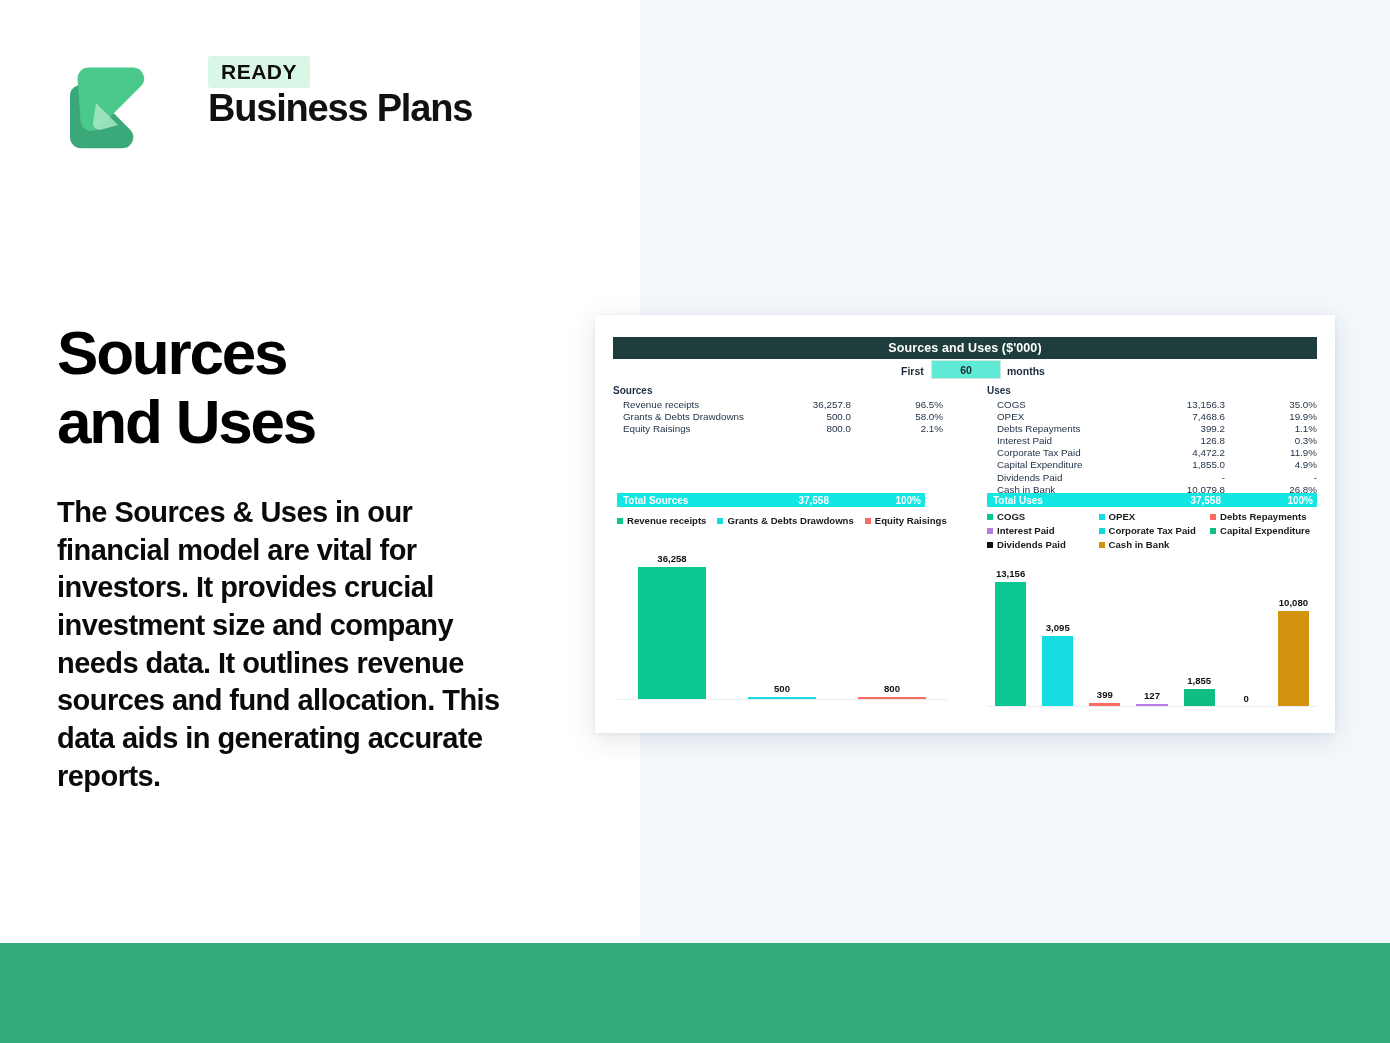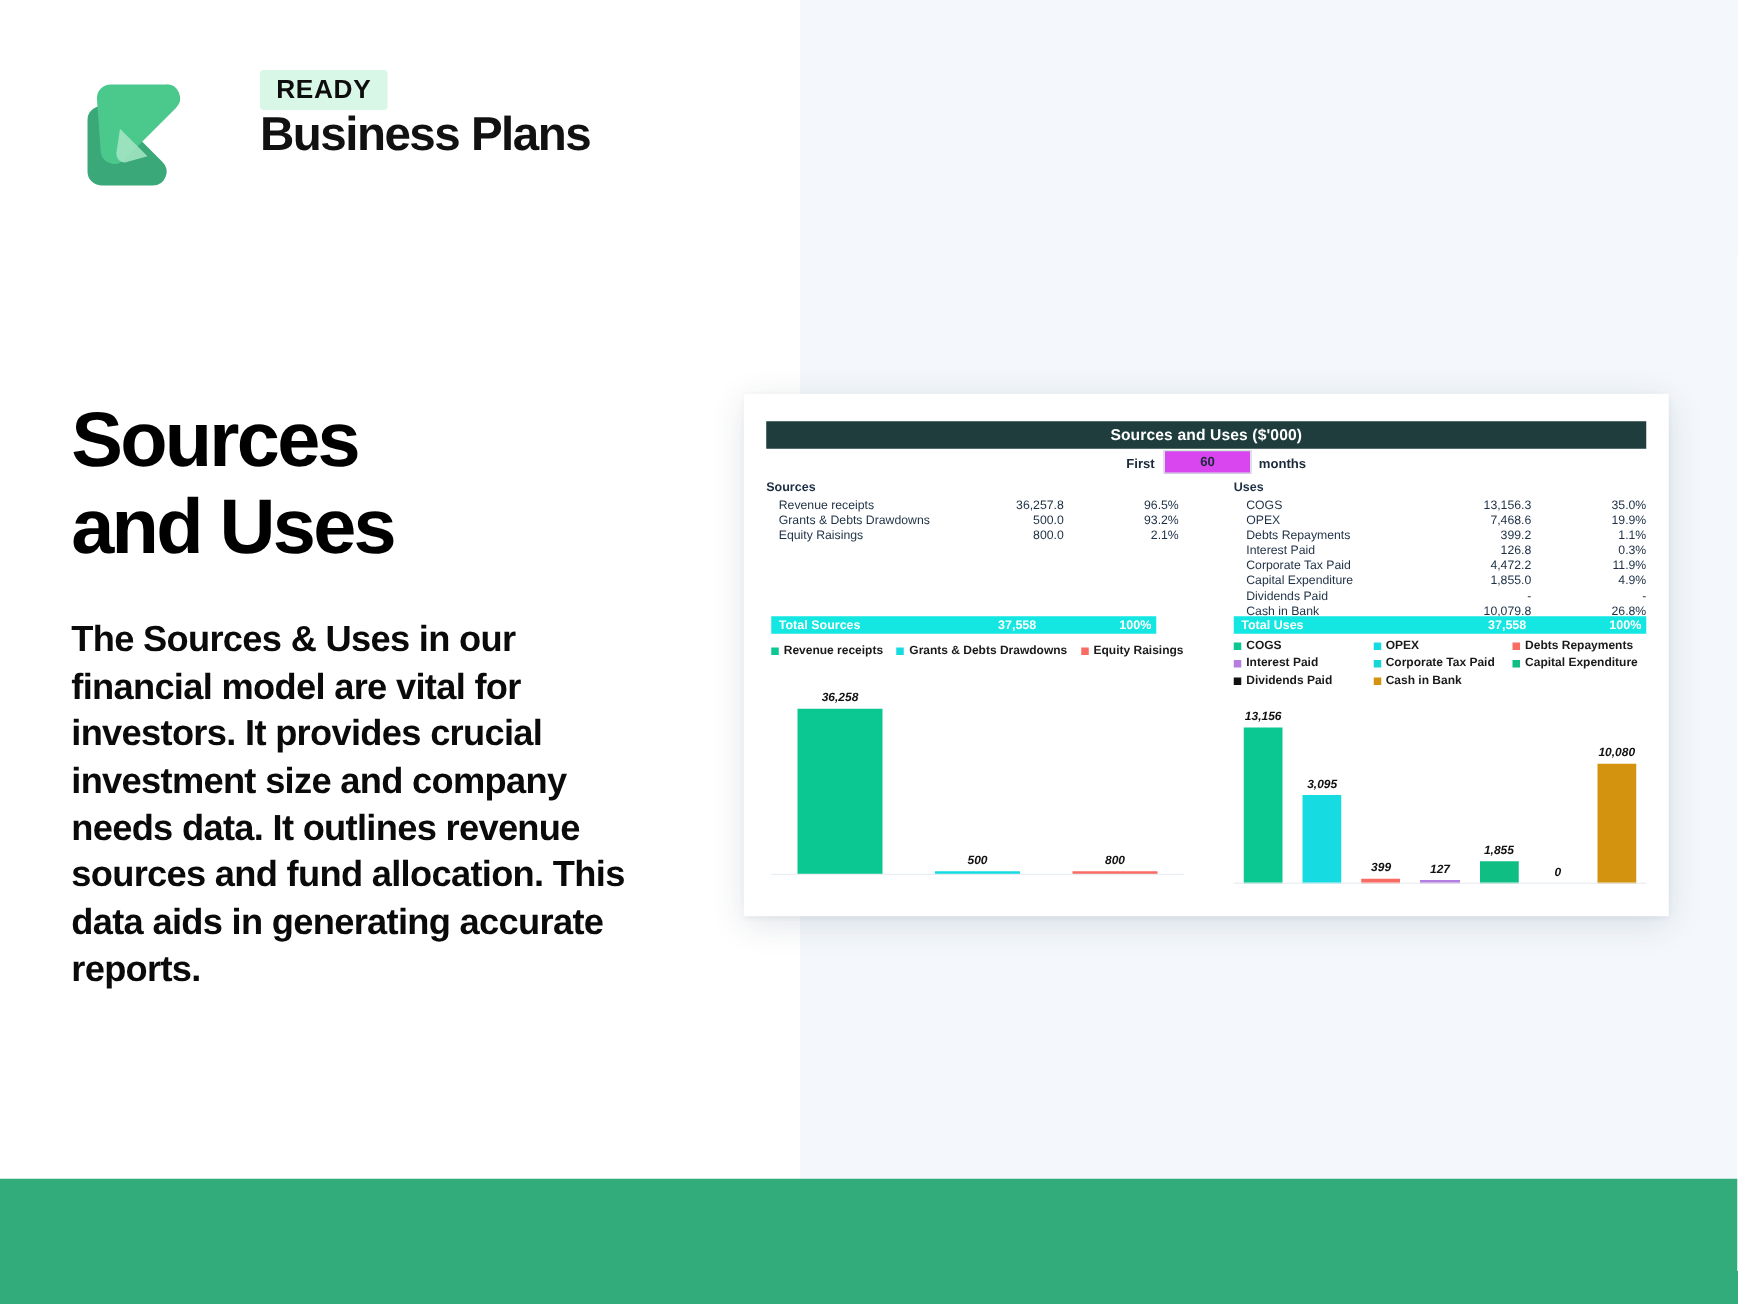--- a/index.html
+++ b/index.html
@@ -53,21 +53,21 @@
     background:#1e3d3c;color:#ffffff;
     font-size:12.5px;font-weight:bold;
     display:flex;align-items:center;justify-content:center;
     letter-spacing:.1px;
   }
   .first-label{
     position:absolute;left:306px;top:50px;font-size:10.5px;font-weight:bold;color:#1a2a3a;
   }
   .months-input{
     position:absolute;left:336px;top:45px;width:68px;height:17px;
-    background:#d946ef;border:1px solid #cfe8de;
+    background:#5eead4;border:1px solid #cfe8de;
     display:flex;align-items:center;justify-content:center;
     font-size:10.5px;font-weight:bold;color:#1a2a3a;
   }
   .months-label{
     position:absolute;left:412px;top:50px;font-size:10.5px;font-weight:bold;color:#1a2a3a;
   }
 
   
   .tbl{position:absolute;font-size:9.8px;color:#1d2f44;}
   .tbl.sources{left:18px;top:70px;width:330px;}
@@ -92,21 +92,21 @@
   .legend.sources{left:22px;top:200px;width:340px;display:flex;gap:11px;}
   .legend.uses{left:392px;top:196px;width:335px;display:flex;flex-wrap:wrap;}
   .legend.uses .li{width:33.3%;margin-bottom:3px;}
   .li{display:flex;align-items:center;white-space:nowrap;}
   .sw{width:6px;height:6px;margin-right:4px;flex:0 0 6px;}
 
   
   .chart{position:absolute;height:160px;}
   .chart.sources{left:22px;top:225px;width:330px;}
   .chart.uses{left:392px;top:232px;width:330px;}
-  .bars{position:absolute;left:0;bottom:0;width:100%;height:150px;display:flex;align-items:center;font-style:italic;}
+  .bars{position:absolute;left:0;bottom:0;width:100%;height:150px;display:flex;align-items:center;}
   .bcol{flex:1;display:flex;flex-direction:column;justify-content:flex-end;align-items:center;height:100%;}
   .blabel{font-size:9.6px;font-weight:bold;color:#111;margin-bottom:3px;white-space:nowrap;}
   .bar{width:62%;}
   .chart.uses .bar{width:66%;}
   .axis{position:absolute;left:0;bottom:0;width:100%;height:1px;background:#e9eef2;}
 </style>
 </head>
 <body>
 
 <div class="bg-left"></div>
@@ -146,21 +146,21 @@
       <div class="sec-head">Sources</div>
       <div id="sources-rows">
           <div class="row">
             <span class="nm">Revenue receipts</span>
             <span class="v1">36,257.8</span>
             <span class="v2">96.5%</span>
           </div>
           <div class="row">
             <span class="nm">Grants &amp; Debts Drawdowns</span>
             <span class="v1">500.0</span>
-            <span class="v2">93.2%</span>
+            <span class="v2">58.0%</span>
           </div>
           <div class="row">
             <span class="nm">Equity Raisings</span>
             <span class="v1">800.0</span>
             <span class="v2">2.1%</span>
           </div>
         </div>
     </div>
     <div class="total-bar sources">
       <span class="nm">Total Sources</span>

